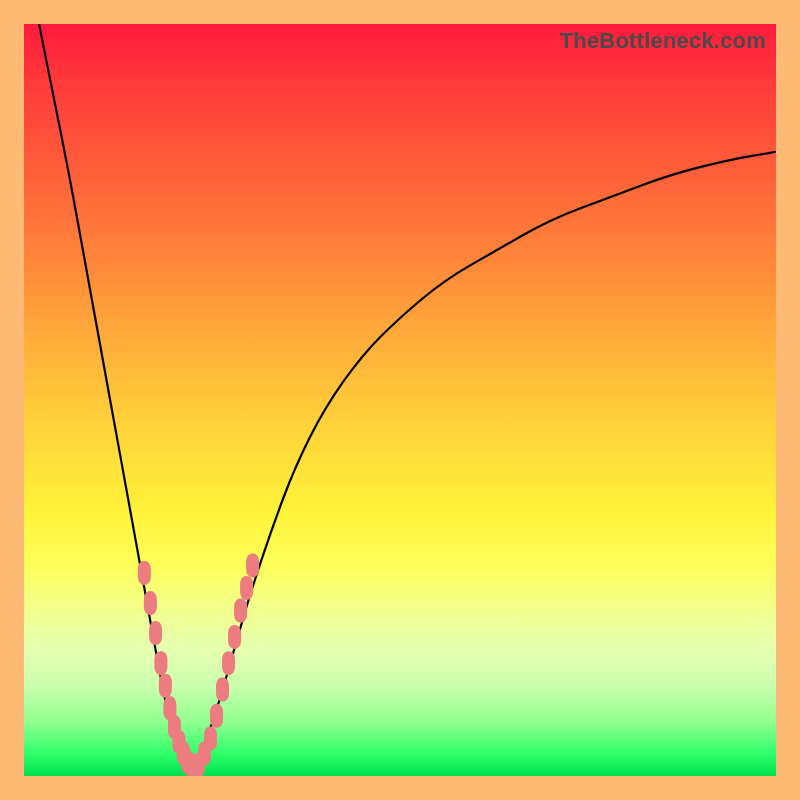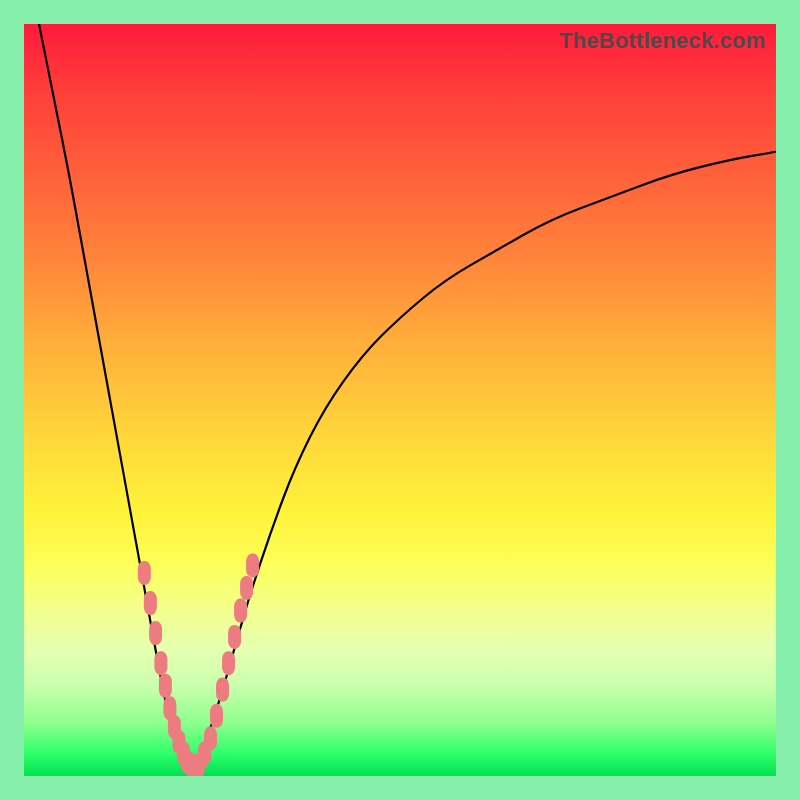--- a/index.html
+++ b/index.html
@@ -7,21 +7,21 @@
     padding: 0;
     width: 800px;
     height: 800px;
     overflow: hidden;
     font-family: Arial, Helvetica, sans-serif;
   }
   .frame {
     position: relative;
     width: 800px;
     height: 800px;
-    background: #86efac;
+    background: #fdba74;
   }
   .plot-area {
     position: absolute;
     left: 24px;
     top: 24px;
     width: 752px;
     height: 752px;
     overflow: hidden;
   }
   .gradient-bg {

